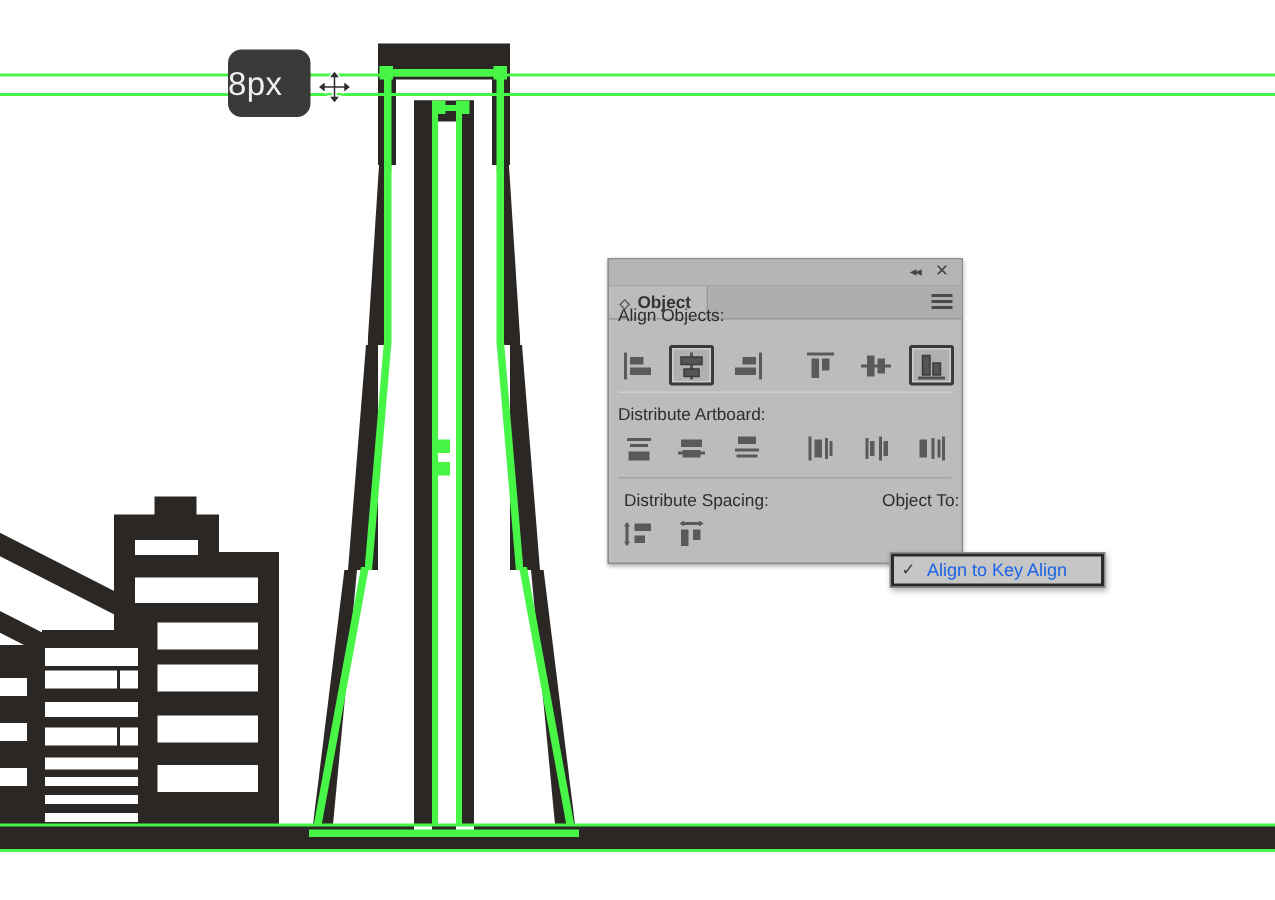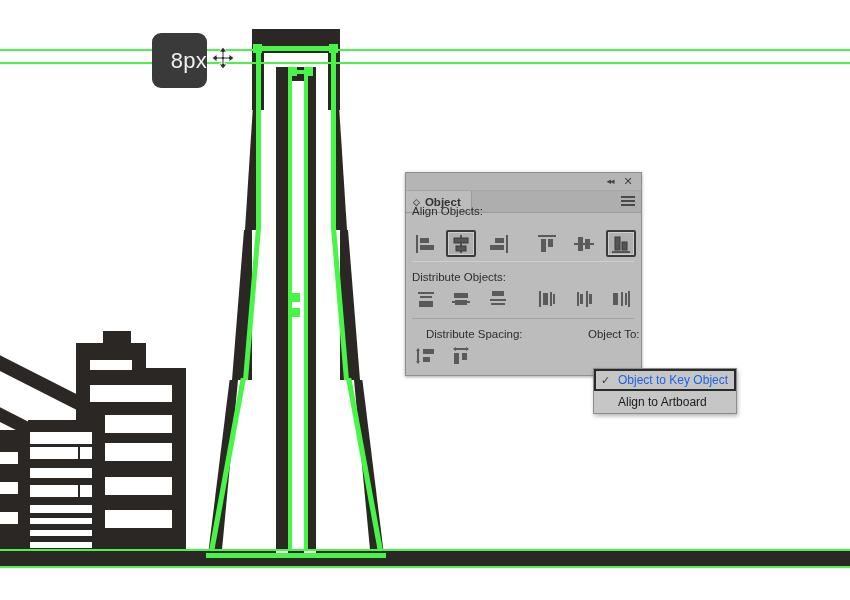--- a/index.html
+++ b/index.html
@@ -13,23 +13,23 @@
   
   .art{position:absolute;left:0;top:0;width:850px;height:600px;}
   .dark{position:absolute;background:#2b2724;}
   .white{position:absolute;background:#ffffff;}
   .guide{position:absolute;background:#47f547;height:2px;left:0;width:850px;}
   .gstroke{position:absolute;background:#47f547;}
   .anchor{position:absolute;background:#47f547;width:9px;height:9px;}
 
   
   #pxbadge{
-    position:absolute;left:152px;top:33px;width:55px;height:55px;
+    position:absolute;left:152px;top:33px;width:55px;height:45px;
     background:#3a3a3a;border-radius:9px;
-    display:flex;align-items:center;justify-content:flex-end;
+    display:flex;align-items:center;justify-content:flex-start;
     color:#f0f0f0;font-size:22px;letter-spacing:.3px;
   }
   #movecursor{position:absolute;left:211px;top:46px;width:24px;height:24px;}
 
   
   #panel{
     position:absolute;left:405px;top:172px;width:235px;height:202px;
     background:#bcbcbc;border:1px solid #8f8f8f;
     box-shadow:0 1px 3px rgba(0,0,0,.35);
     font-size:11.5px;color:#2a2a2a;
@@ -252,21 +252,21 @@
           <g fill="#555">
         <rect x="2" y="17" width="18" height="2"></rect>
             <rect x="5" y="3" width="5" height="13" stroke="#3a3a3a" stroke-width="1"></rect>
         <rect x="12" y="8" width="5" height="8" stroke="#3a3a3a" stroke-width="1"></rect>
       </g>
         </svg>
     </div>
 
     <div class="divider" style="left:6px;top:88px;width:222px;"></div>
 
-    <div class="sect-label" style="left:6px;top:98px;">Distribute Objects:</div>
+    <div class="sect-label" style="left:6px;top:98px;">Distribute Artboard:</div>
 
     <div class="abtn" style="left:5px;top:112px;">
       <svg width="22" height="20" viewBox="0 0 22 20">
           <g fill="#5a5a5a">
         <rect x="3" y="3" width="16" height="2"></rect>
             <rect x="5" y="7" width="12" height="2"></rect>
             <rect x="4" y="12" width="14" height="6"></rect>
       </g>
         </svg>
     </div>
@@ -314,21 +314,21 @@
         <rect x="3" y="4" width="5" height="12"></rect>
             <rect x="11" y="3" width="2" height="14"></rect>
             <rect x="15" y="4" width="2" height="12"></rect>
             <rect x="18" y="2" width="2" height="16"></rect>
       </g>
         </svg>
     </div>
 
     <div class="divider dk" style="left:6px;top:145px;width:222px;"></div>
 
-    <div class="sect-label" style="left:20px;top:155px;">Distribute Spacing:</div>
+    <div class="sect-label" style="left:10px;top:155px;">Distribute Spacing:</div>
     <div class="sect-label" style="left:182px;top:155px;">Object To:</div>
 
     <div class="abtn" style="left:5px;top:169px;">
       <svg width="22" height="20" viewBox="0 0 22 20">
           <g fill="#5a5a5a">
         <rect x="2" y="3" width="2" height="14"></rect>
             <path d="M3 2 L1 5 L5 5 Z"></path>
             <path d="M3 18 L1 15 L5 15 Z"></path>
         <rect x="8" y="3" width="11" height="5"></rect>
             <rect x="8" y="11" width="7" height="5"></rect>
@@ -345,21 +345,17 @@
             <rect x="12" y="7" width="5" height="7"></rect>
       </g>
         </svg>
     </div>
 
   </div>
 
   <div id="dropdown">
     <div class="mi active">
       <span class="check">✓</span>
-      <span>Object to Key Object</span>
-    </div>
-    <div class="mi">
-      <span class="check"></span>
-      <span>Align to Artboard</span>
+      <span>Align to Key Align</span>
     </div>
   </div>
 
 </div>
 
 </body></html>

